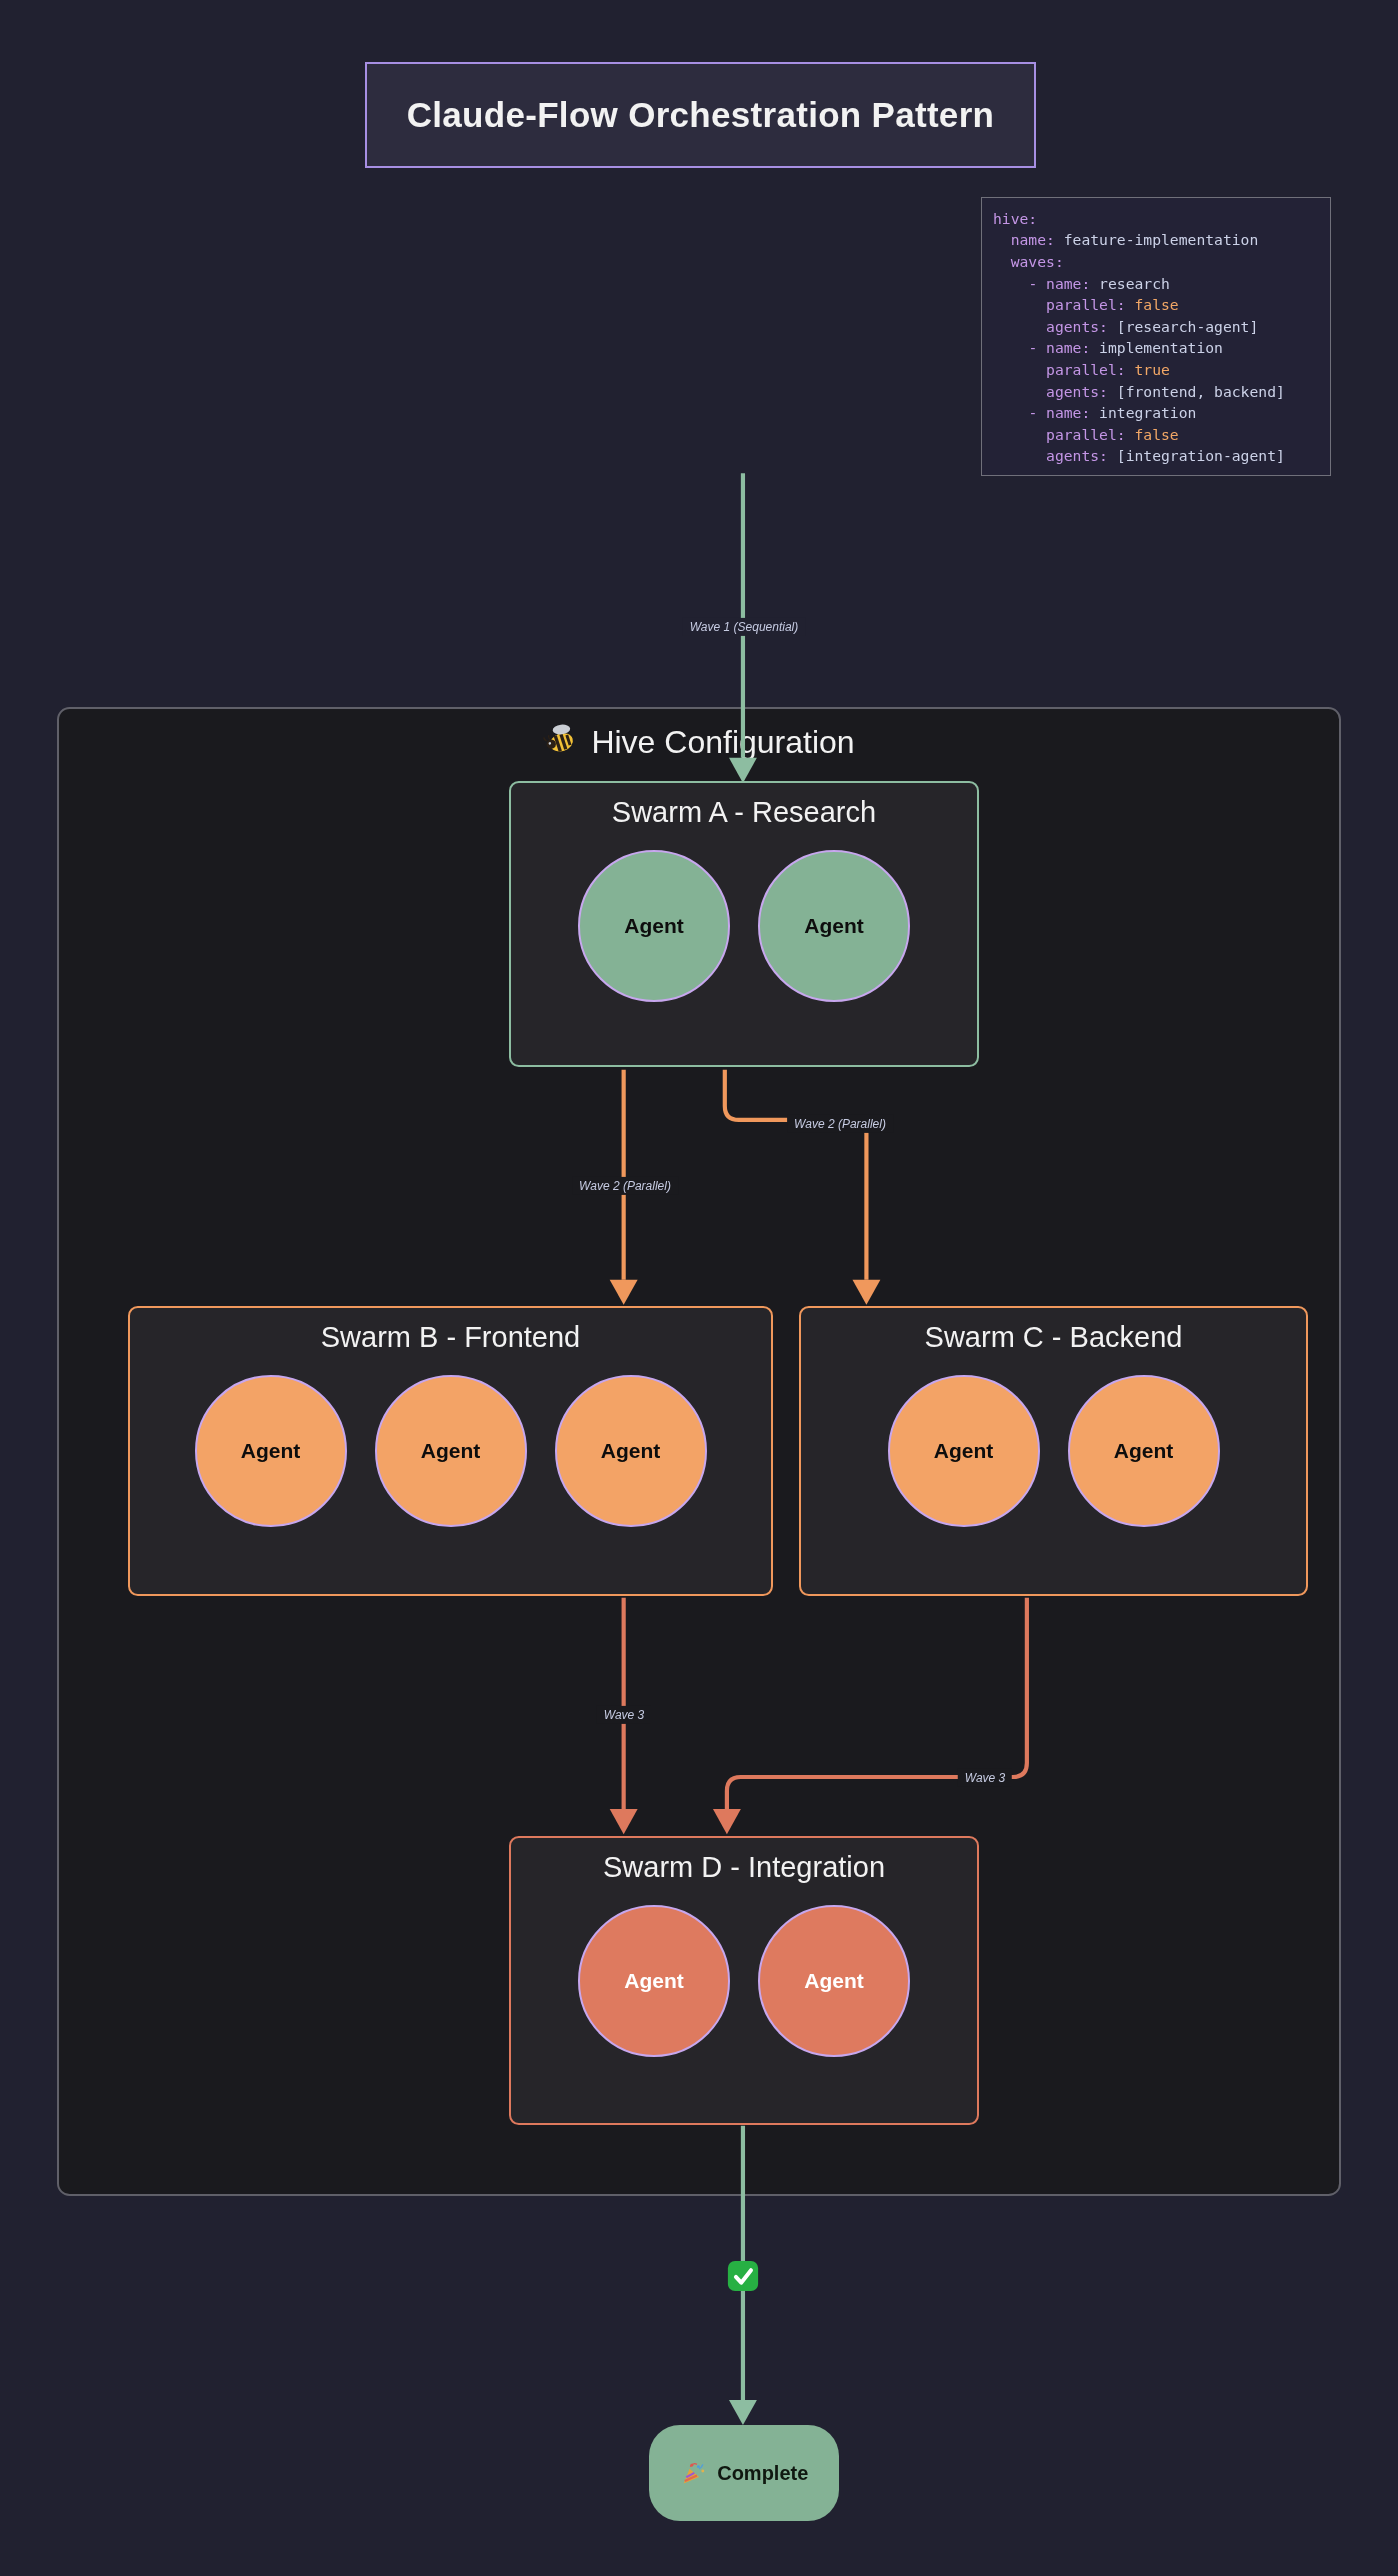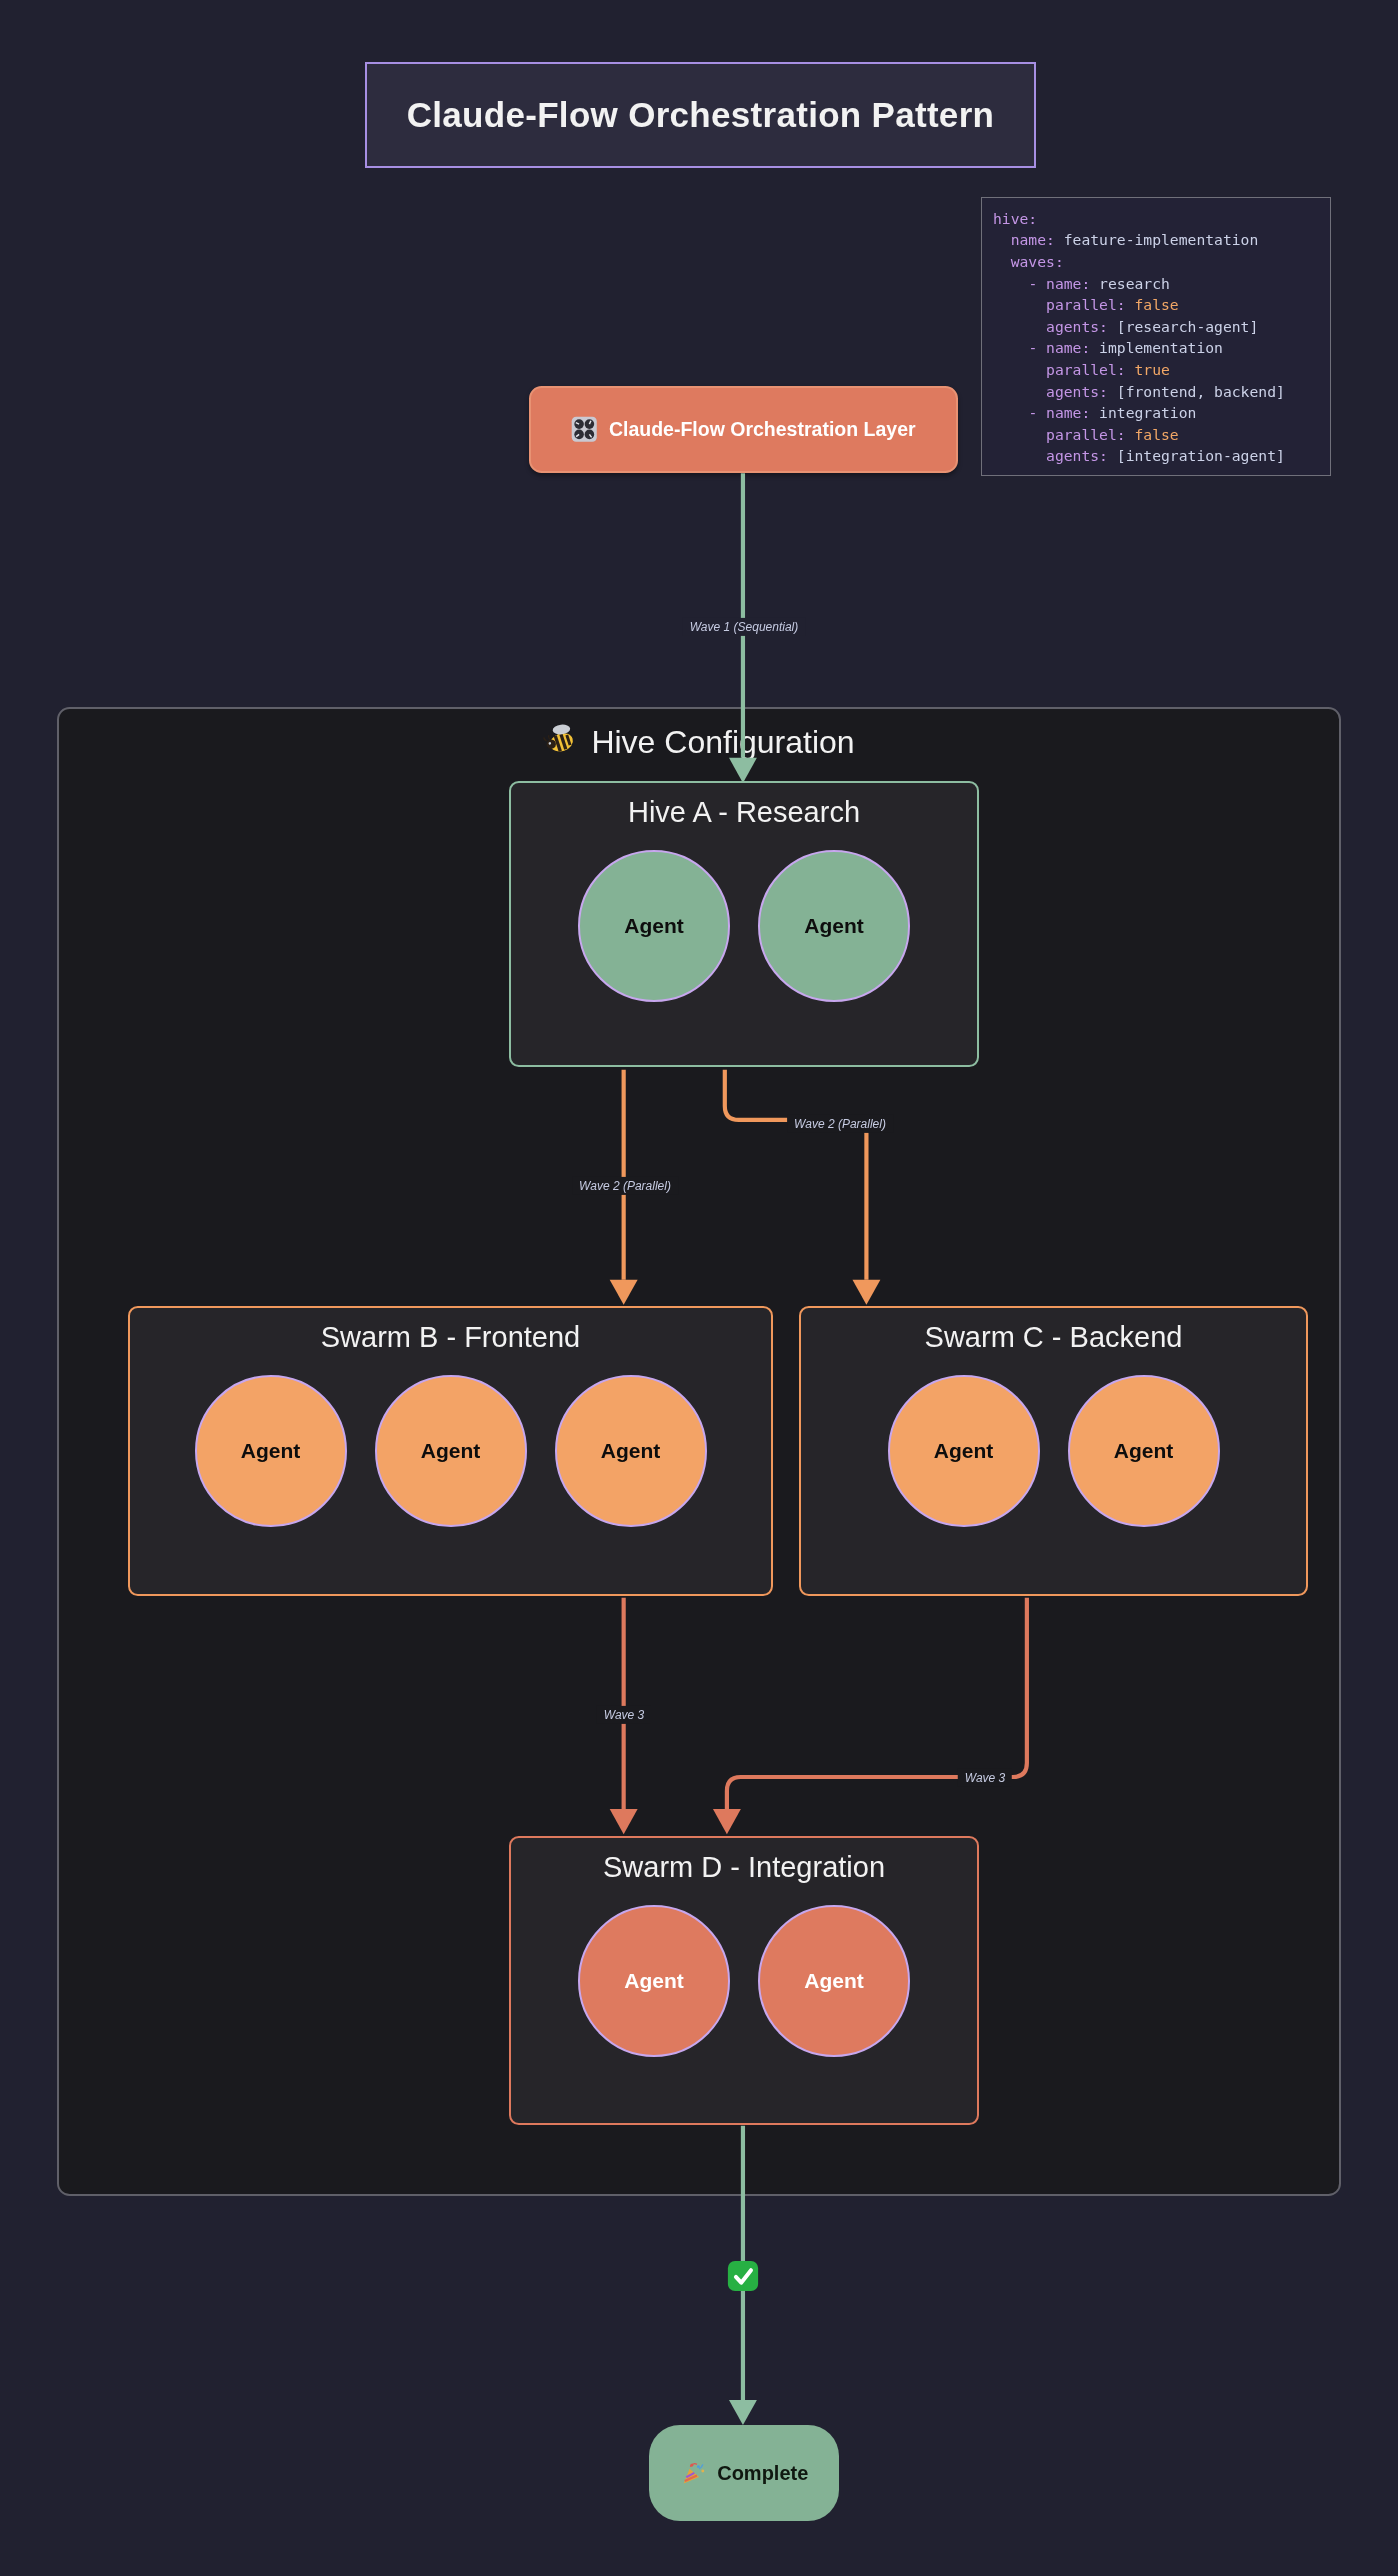--- a/index.html
+++ b/index.html
@@ -96,36 +96,20 @@
 <body>
 
 <div class="canvas">
 
   <div class="title-box">
     <span>Claude-Flow Orchestration Pattern</span>
   </div>
 
   <pre class="code-box" id="code-block"><div class="code-line"><span class="tok-key">hive:</span></div><div class="code-line"><span class="tok-plain">  </span><span class="tok-key">name:</span><span class="tok-plain"> feature-implementation</span></div><div class="code-line"><span class="tok-plain">  </span><span class="tok-key">waves:</span></div><div class="code-line"><span class="tok-plain">    </span><span class="tok-key">- name:</span><span class="tok-plain"> research</span></div><div class="code-line"><span class="tok-plain">      </span><span class="tok-key">parallel:</span><span class="tok-bool"> false</span></div><div class="code-line"><span class="tok-plain">      </span><span class="tok-key">agents:</span><span class="tok-plain"> [research-agent]</span></div><div class="code-line"><span class="tok-plain">    </span><span class="tok-key">- name:</span><span class="tok-plain"> implementation</span></div><div class="code-line"><span class="tok-plain">      </span><span class="tok-key">parallel:</span><span class="tok-bool"> true</span></div><div class="code-line"><span class="tok-plain">      </span><span class="tok-key">agents:</span><span class="tok-plain"> [frontend, backend]</span></div><div class="code-line"><span class="tok-plain">    </span><span class="tok-key">- name:</span><span class="tok-plain"> integration</span></div><div class="code-line"><span class="tok-plain">      </span><span class="tok-key">parallel:</span><span class="tok-bool"> false</span></div><div class="code-line"><span class="tok-plain">      </span><span class="tok-key">agents:</span><span class="tok-plain"> [integration-agent]</span></div></pre>
 
-  <div class="orch-box">
-    <span class="icon">
-      <svg width="26.5" height="26.5" viewBox="0 0 36 36">
-        <rect x="1" y="1" width="34" height="34" rx="6" fill="#c9c9d2"></rect>
-        <circle cx="11" cy="11" r="6.5" fill="#2c2c34"></circle>
-          <line x1="11" y1="11" x2="6.5" y2="9" stroke="#e8e8ee" stroke-width="2"></line>
-        <circle cx="25" cy="11" r="6.5" fill="#2c2c34"></circle>
-          <line x1="25" y1="11" x2="27" y2="6.5" stroke="#e8e8ee" stroke-width="2"></line>
-        <circle cx="11" cy="25" r="6.5" fill="#2c2c34"></circle>
-          <line x1="11" y1="25" x2="7" y2="28" stroke="#e8e8ee" stroke-width="2"></line>
-        <circle cx="25" cy="25" r="6.5" fill="#2c2c34"></circle>
-          <line x1="25" y1="25" x2="28" y2="29" stroke="#e8e8ee" stroke-width="2"></line>
-      </svg>
-    </span>
-    <span class="lbl">Claude-Flow Orchestration Layer</span>
-  </div>
 
   <div class="hive"></div>
   <div class="hive-label">
     <span class="icon">
       <svg width="39" height="39" viewBox="0 0 40 40">
         <g transform="rotate(-18 20 22)">
           <ellipse cx="20" cy="24" rx="12" ry="9" fill="#f2c137"></ellipse>
           <path d="M16 15.6 L16 32.4" stroke="#2b2016" stroke-width="3.4"></path>
           <path d="M22 15.8 L22 32.2" stroke="#2b2016" stroke-width="3.4"></path>
           <path d="M27.5 18.5 L27.5 29.5" stroke="#2b2016" stroke-width="3"></path>
@@ -134,21 +118,21 @@
           <path d="M6 18 Q3.5 15.5 4.5 13.5" stroke="#2b2016" stroke-width="1.4" fill="none"></path>
           <path d="M9.5 17.5 Q8.5 14.5 10 13" stroke="#2b2016" stroke-width="1.4" fill="none"></path>
           <ellipse cx="24" cy="11.5" rx="9" ry="5" transform="rotate(12 24 11.5)" fill="#d9dde4" opacity="0.92"></ellipse>
         </g>
       </svg>
     </span>
     <span class="lbl">Hive Configuration</span>
   </div>
 
   <div class="swarm swarm-a">
-    <div class="swarm-title">Hive A - Research</div>
+    <div class="swarm-title">Swarm A - Research</div>
     <div class="agents agents-green">
         <div class="agent">Agent</div>
         <div class="agent">Agent</div>
       </div>
   </div>
   <div class="swarm swarm-b">
     <div class="swarm-title">Swarm B - Frontend</div>
     <div class="agents agents-orange">
         <div class="agent">Agent</div>
         <div class="agent">Agent</div>

